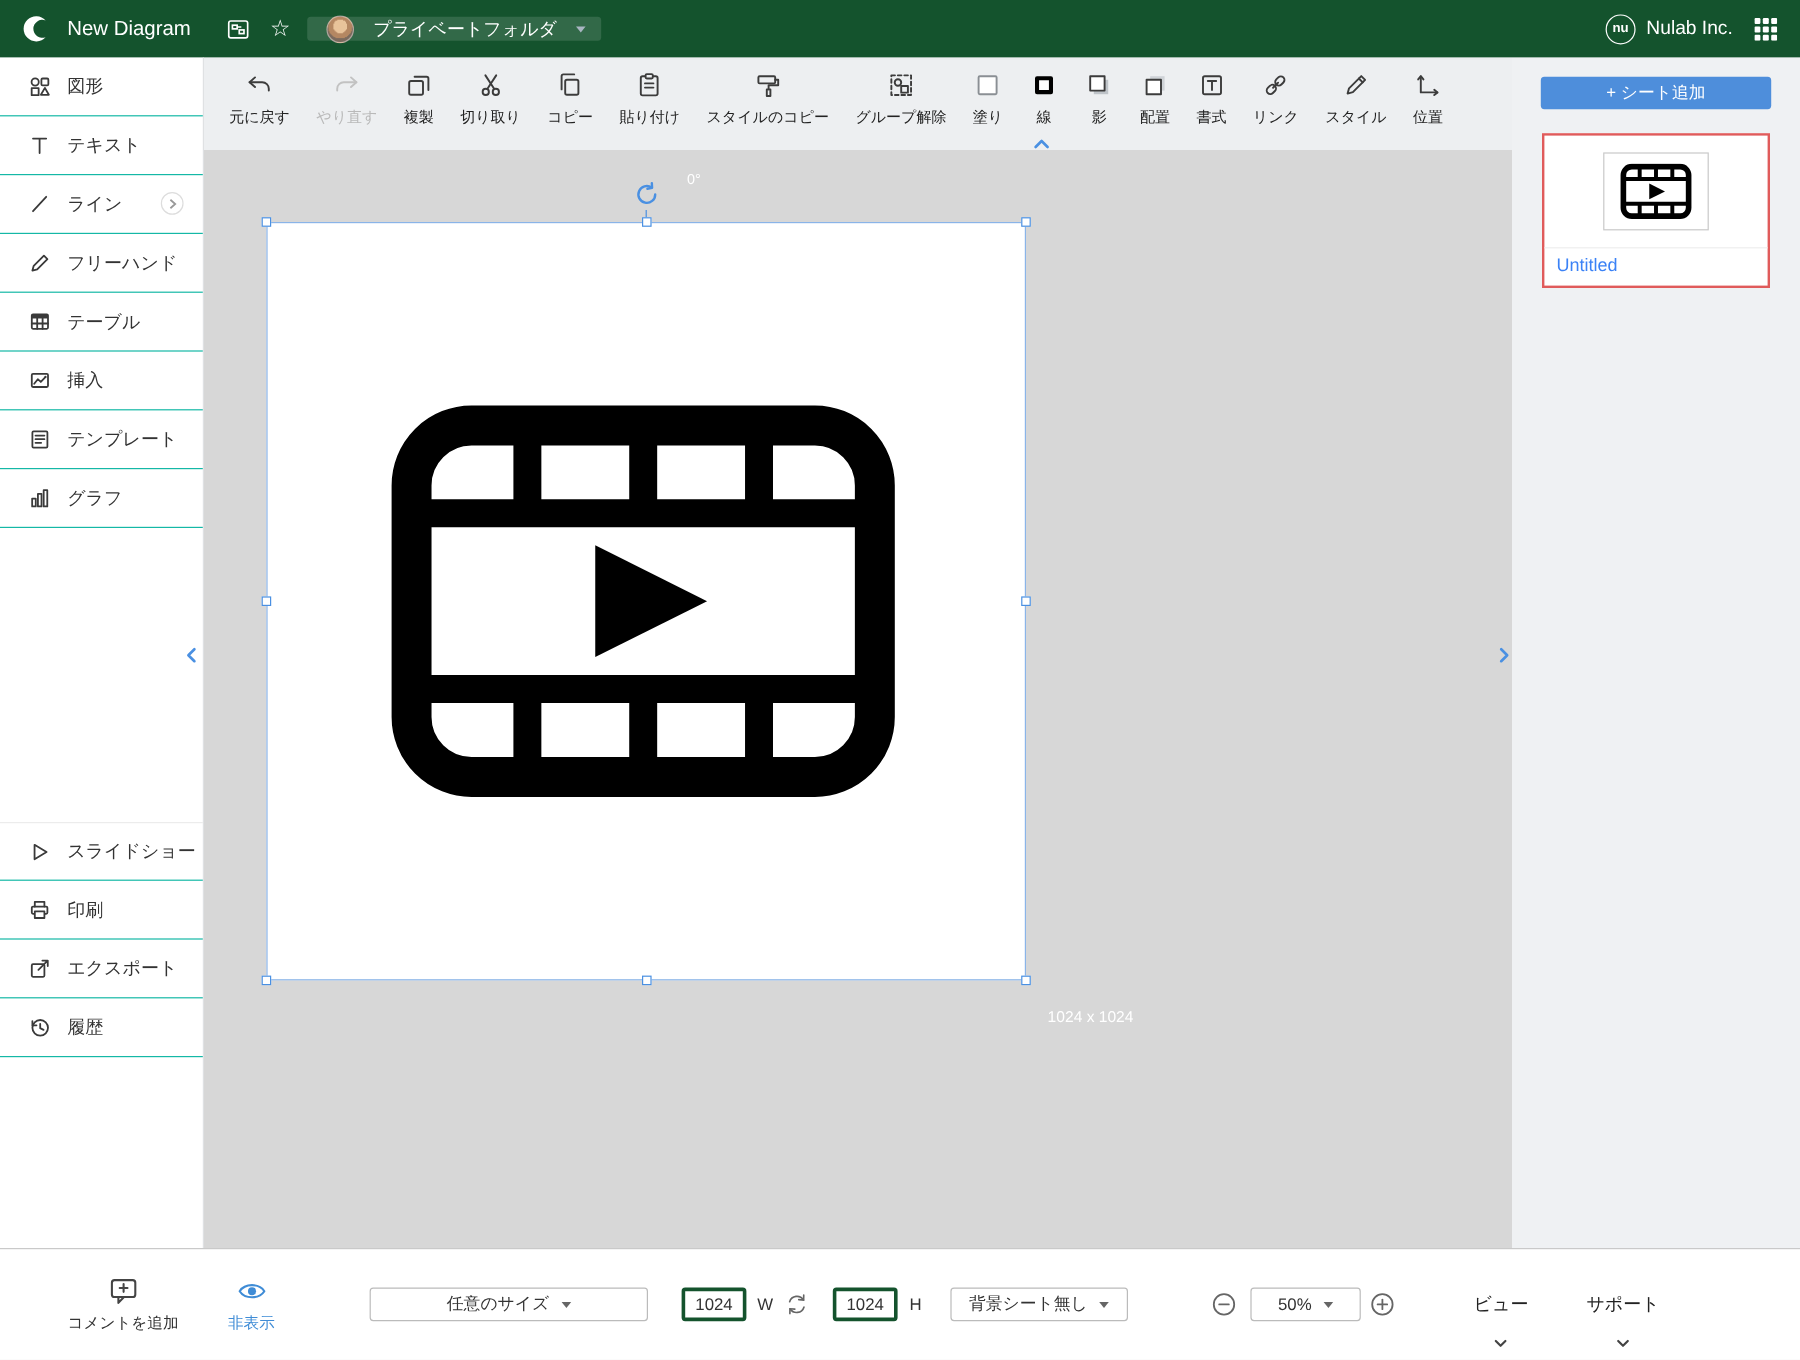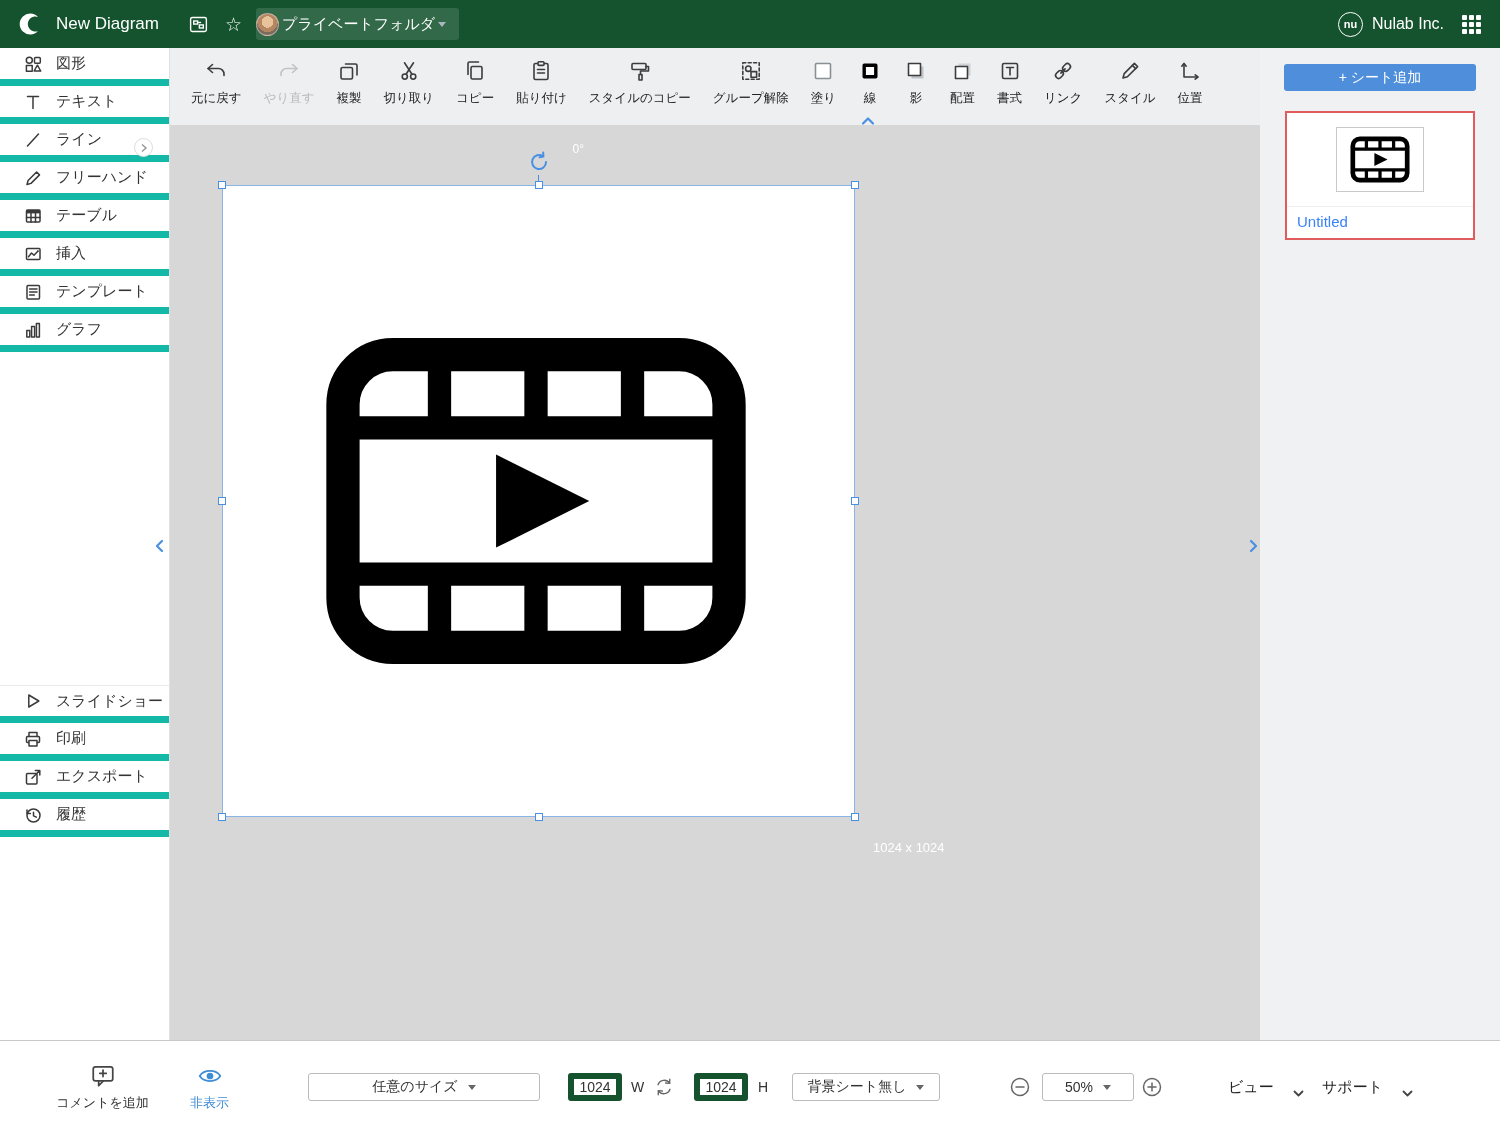--- a/index.html
+++ b/index.html
@@ -6,33 +6,33 @@
   html,body { background:#fff; }
   body { font-family:"Liberation Sans","DejaVu Sans",sans-serif; }
   #app { position:relative; width:1500px; height:1133px; overflow:hidden; background:#fff; }
 
   
   .topbar { position:absolute; left:0; top:0; width:1500px; height:48px; background:#14532d; display:flex; align-items:center; }
   .logo { margin-left:16px; width:28px; height:28px; display:flex; align-items:center; justify-content:center; cursor:pointer; }
   .doc-title { color:#fff; font-size:17px; margin-left:12px; }
   .board-btn { margin-left:28px; width:24px; height:24px; display:flex; align-items:center; justify-content:center; }
   .star-btn { margin-left:14px; color:#fff; font-size:19px; line-height:1; }
-  .folder-pill { margin-left:14px; height:32px; background:rgba(255,255,255,.13); border-radius:3px; display:flex; align-items:center; gap:3px; padding:0 13px 0 0; cursor:pointer; }
+  .folder-pill { margin-left:14px; height:20px; background:rgba(255,255,255,.13); border-radius:3px; display:flex; align-items:center; gap:16px; padding:0 13px 0 16px; cursor:pointer; }
   .avatar { width:23px; height:23px; border-radius:50%; background:radial-gradient(circle at 50% 38%, #e8c39a 0 34%, #b48762 35% 60%, #7b6a5d 61%); border:1px solid rgba(255,255,255,.4); }
   .folder-label { color:#fff; font-size:15px; }
   .caret-down { width:0; height:0; border-left:4px solid transparent; border-right:4px solid transparent; border-top:5px solid #a9b6c2; }
   .tb-spacer { flex:1; }
   .nulab { display:flex; align-items:center; gap:9px; margin-right:16px; cursor:pointer; }
   .nulab-badge { width:25px; height:25px; border:1.5px solid #fff; border-radius:50%; color:#fff; font-size:11px; font-weight:bold; display:flex; align-items:center; justify-content:center; }
   .nulab-name { color:#fff; font-size:16px; }
   .apps-btn { margin-right:18px; width:22px; height:22px; display:flex; align-items:center; justify-content:center; }
 
   
   .sidebar { position:absolute; left:0; top:48px; width:170px; height:992px; background:#fff; border-right:1px solid #dfe1e3; }
-  .side-item { height:38px; display:flex; align-items:center; gap:13px; padding-left:23px; border-bottom:7px solid #14b8a6; font-size:15px; color:#333; position:relative; cursor:pointer; }
+  .side-item { height:49px; display:flex; align-items:center; gap:13px; padding-left:23px; border-bottom:1px solid #14b8a6; font-size:15px; color:#333; position:relative; cursor:pointer; }
   .sicon { width:20px; height:20px; flex:0 0 20px; display:flex; align-items:center; justify-content:center; }
   .sicon svg { stroke:#3a3a3a; fill:none; stroke-width:1.5; stroke-linecap:round; stroke-linejoin:round; }
   .sub-chev { position:absolute; right:16px; top:14px; width:19px; height:19px; border:1px solid #ddd; border-radius:50%; background:#fff; display:flex; align-items:center; justify-content:center; }
   .side-actions { position:absolute; left:0; top:637px; width:100%; }
   .side-actions .side-item:first-child { border-top:1px solid #ececec; }
 
   
   .toolbar { position:absolute; left:170px; top:48px; width:1090px; height:77px; background:#edeff1; display:flex; align-items:flex-start; padding:11px 0 0 10px; }
   .titem { display:flex; flex-direction:column; align-items:center; margin:0 11px; cursor:pointer; }
   .ticon { width:24px; height:24px; display:flex; align-items:center; justify-content:center; }
@@ -77,30 +77,30 @@
   .bb-comment { left:55px; width:95px; }
   .bb-hide { left:172px; width:75px; }
   .bb-hide .bb-label { color:#3f8cd6; }
   .bb-stack svg { stroke:#444; fill:none; stroke-width:1.6; stroke-linecap:round; stroke-linejoin:round; }
   .bb-hide svg { stroke:#3f8cd6; }
   .bb-select { position:absolute; top:32px; height:28px; background:#fff; border:1px solid #bbb; border-radius:3px; display:flex; align-items:center; justify-content:center; gap:10px; font-size:14px; color:#333; cursor:pointer; }
   .sel-size { left:308px; width:232px; }
   .sel-bg { left:792px; width:148px; }
   .sel-zoom { left:1042px; width:92px; }
   .dd-caret { width:0; height:0; border-left:4px solid transparent; border-right:4px solid transparent; border-top:5px solid #666; }
-  .bb-input { position:absolute; top:32px; height:28px; width:54px; border:6px solid #14532d; border-radius:3px; text-align:center; font-size:14px; color:#333; background:#fff; font-family:"Liberation Sans",sans-serif; }
+  .bb-input { position:absolute; top:32px; height:28px; width:54px; border:3px solid #14532d; border-radius:3px; text-align:center; font-size:14px; color:#333; background:#fff; font-family:"Liberation Sans",sans-serif; }
   .in-w { left:568px; } .in-h { left:694px; }
   .unit { position:absolute; top:38px; font-size:14px; color:#333; }
   .unit-w { left:631px; } .unit-h { left:758px; }
   .bb-iconbtn { position:absolute; width:24px; height:24px; display:flex; align-items:center; justify-content:center; cursor:pointer; }
   .bb-iconbtn svg { stroke:#666; fill:none; stroke-width:1.5; stroke-linecap:round; }
   .btn-swap { left:652px; top:34px; }
   .btn-zoom-out { left:1008px; top:34px; }
   .btn-zoom-in { left:1140px; top:34px; }
-  .bb-menu { position:absolute; top:37px; display:flex; align-items:flex-end; gap:19px; font-size:15px; color:#222; cursor:pointer; }
+  .bb-menu { position:absolute; top:37px; display:flex; align-items:center; gap:19px; font-size:15px; color:#222; cursor:pointer;flex-direction:column; }
   .menu-view { left:1228px; } .menu-support { left:1322px; }
   .bb-menu svg { stroke:#444; fill:none; stroke-width:1.8; stroke-linecap:round; stroke-linejoin:round; }
 </style>
 </head>
 <body>
 
 <div id="app">
 
   <svg width="0" height="0" style="position:absolute">
     <symbol id="film" viewBox="0 0 128 100">

